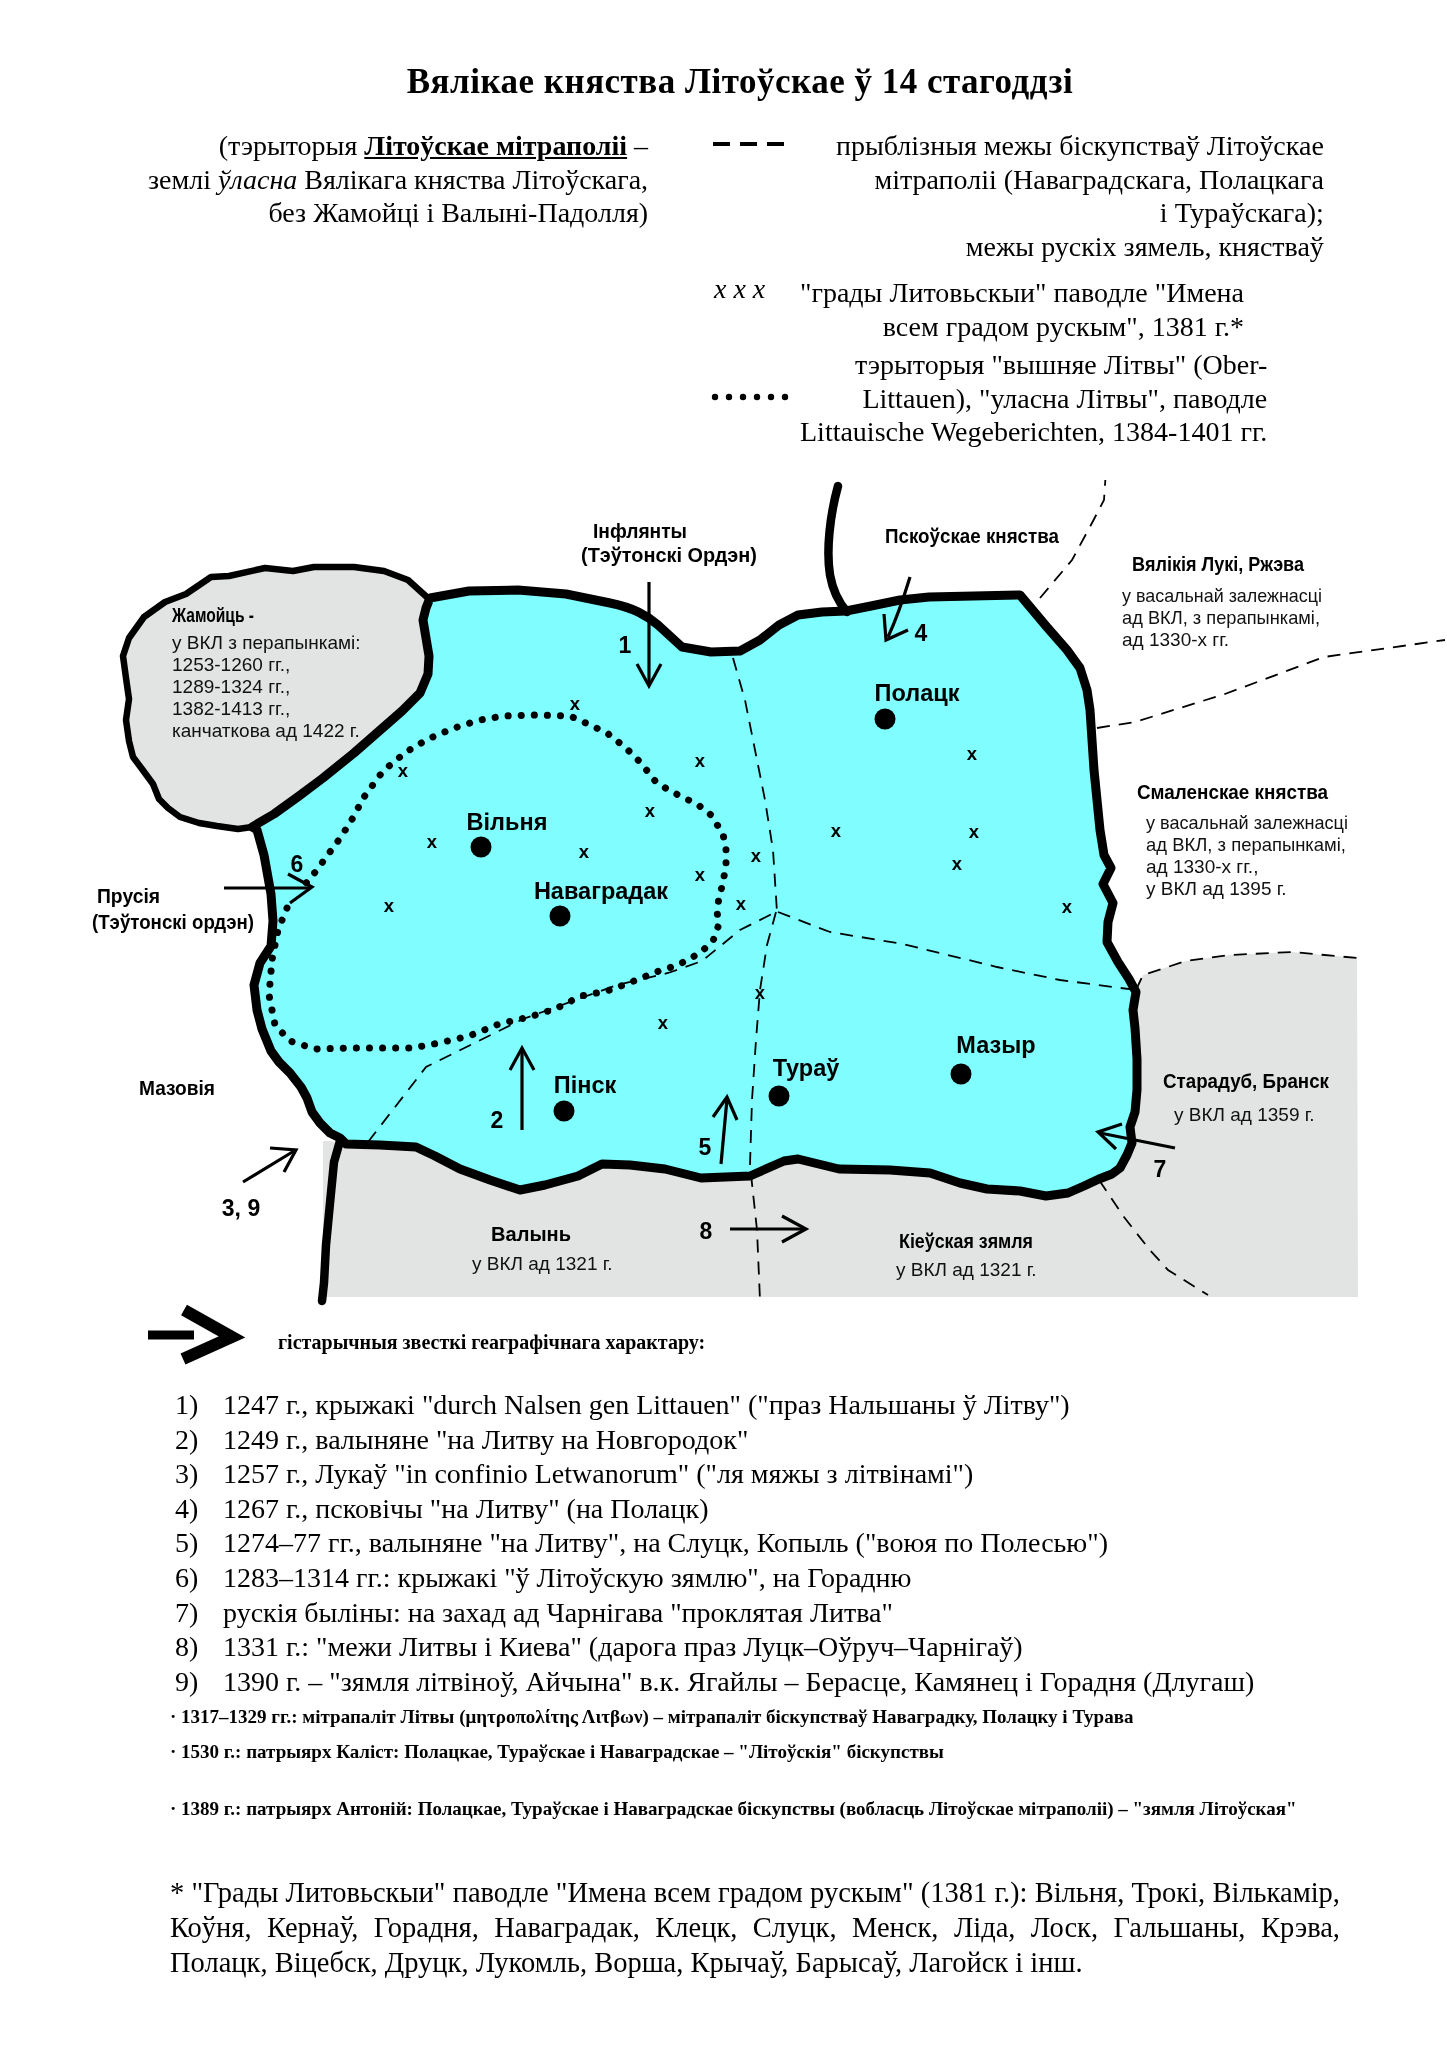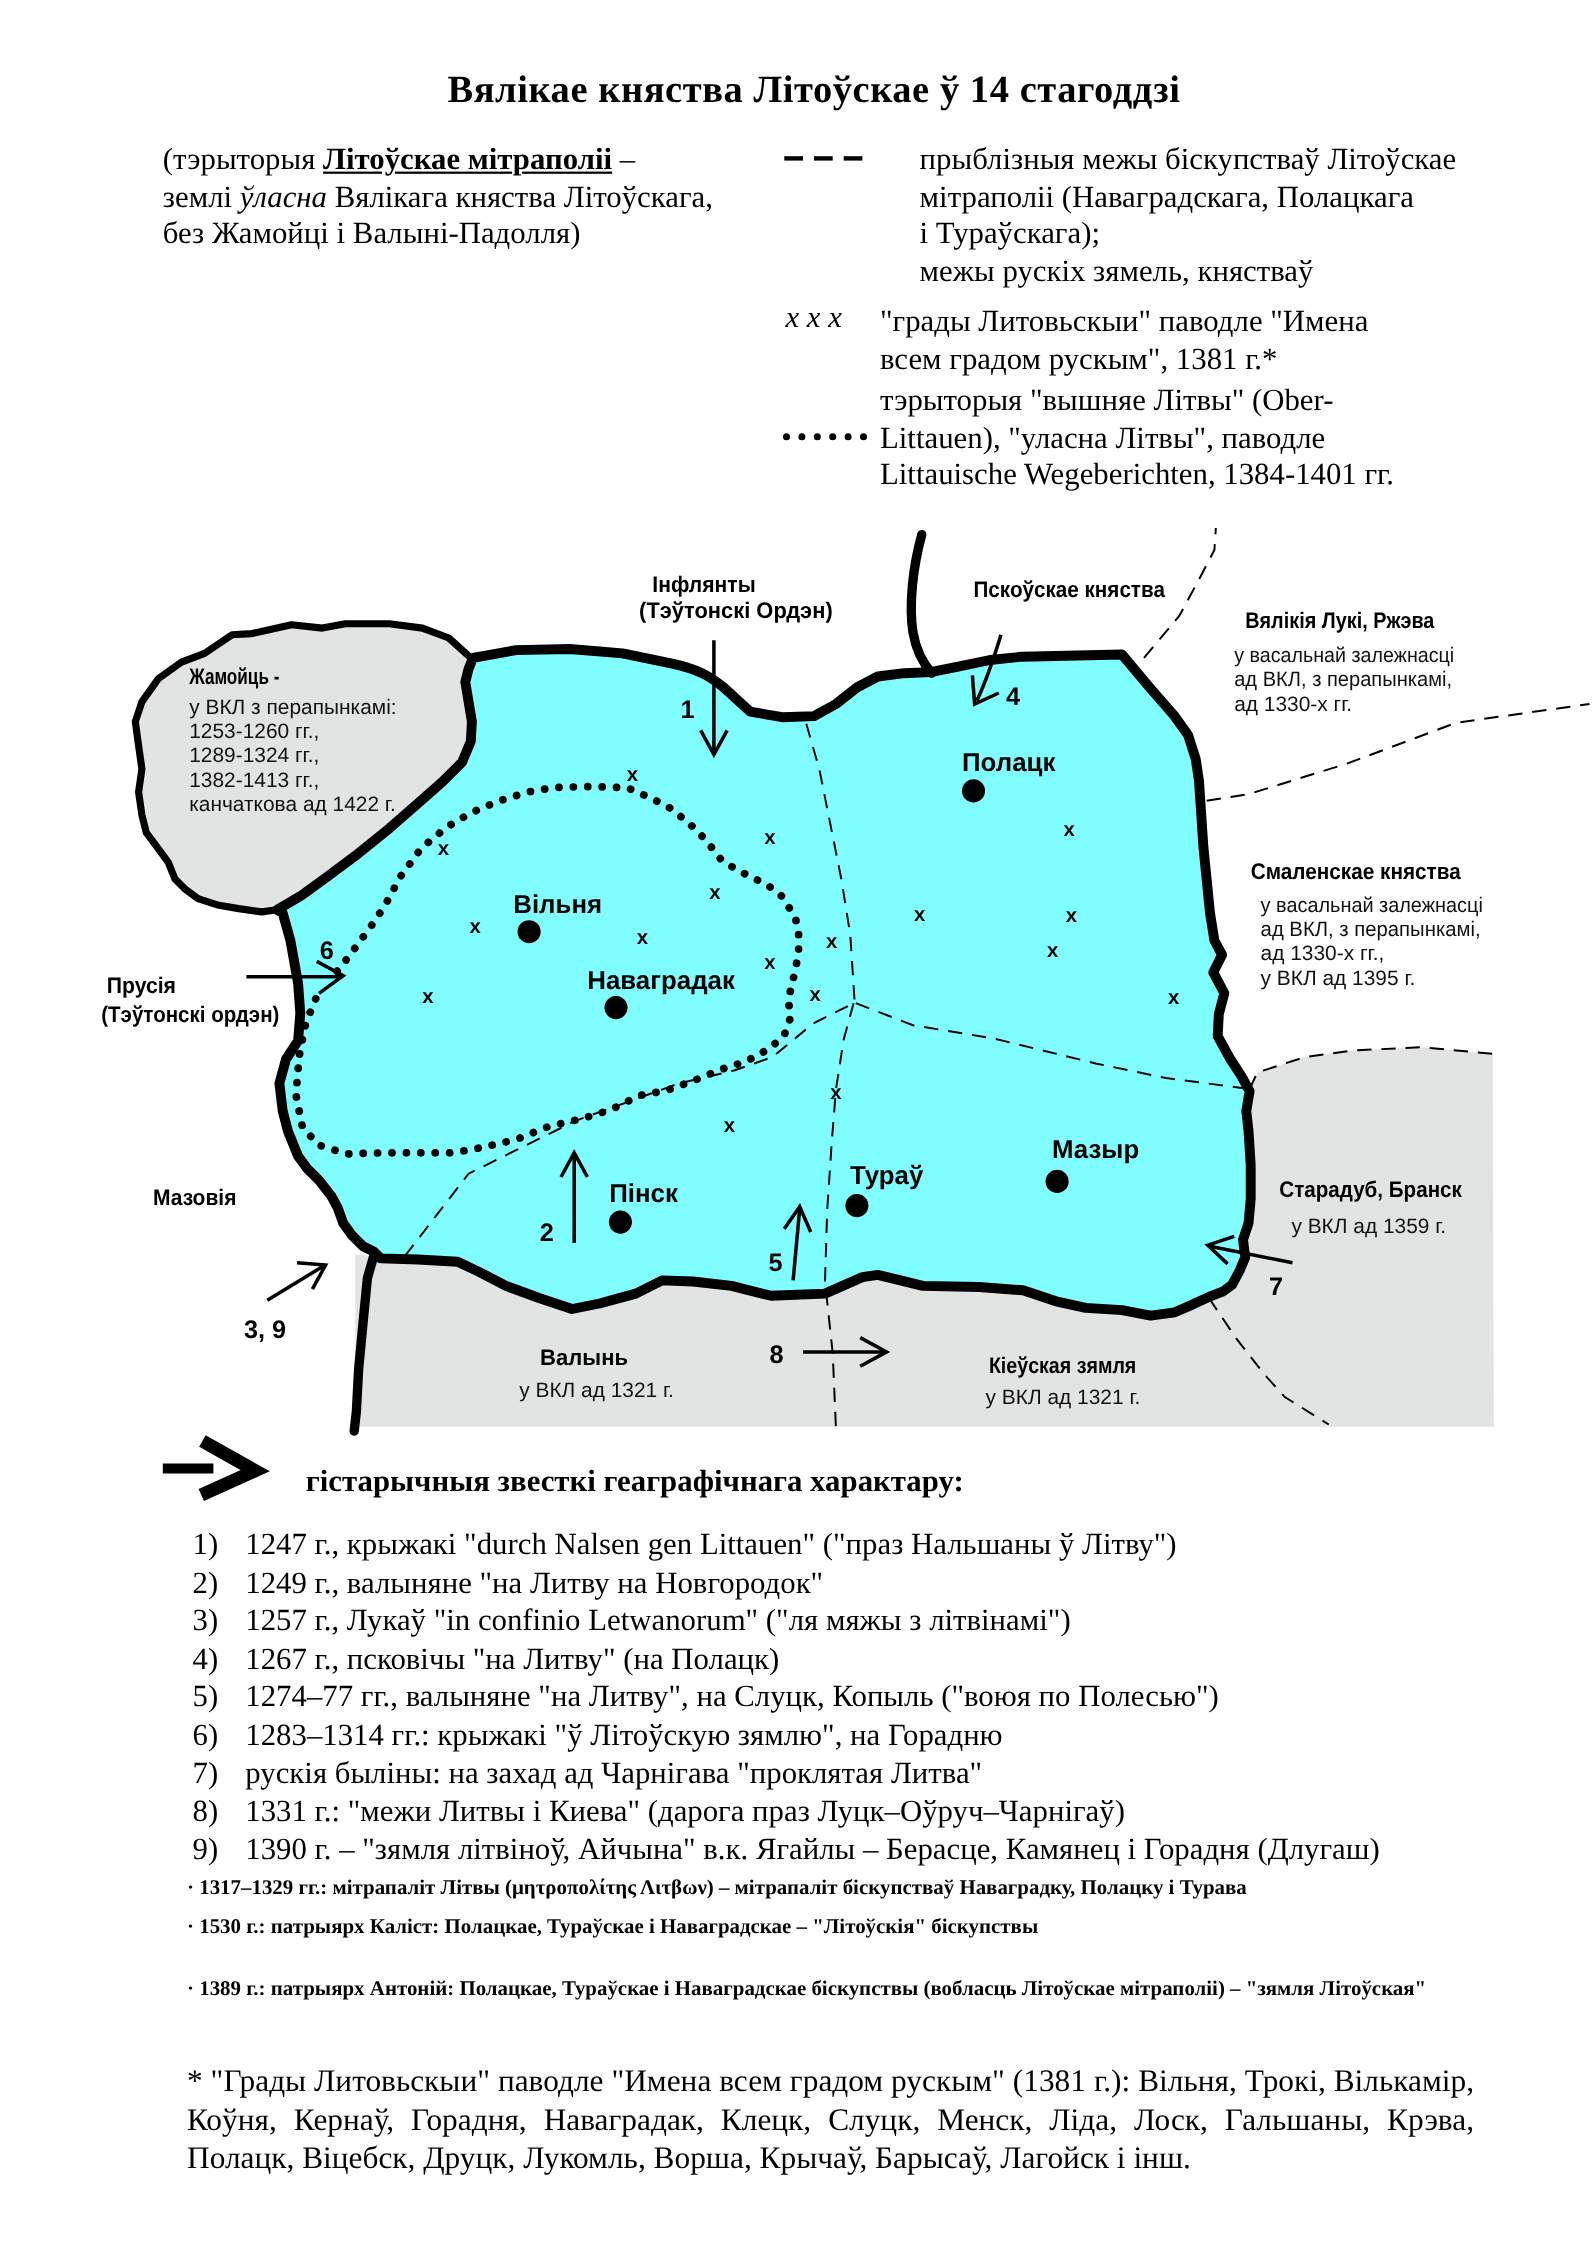--- a/index.html
+++ b/index.html
@@ -1,22 +1,22 @@
 <!DOCTYPE html>
 <html><head>
 <meta charset="utf-8">
 <style>
 html,body{margin:0;padding:0;}
 body{width:1447px;height:2048px;background:#ffffff;position:relative;overflow:hidden;
      font-family:"Liberation Serif", serif;color:#000;}
 .abs{position:absolute;}
 .title{left:0;top:62px;width:1480px;text-align:center;font-weight:bold;font-size:35px;letter-spacing:0.5px;}
-.leg{font-size:28px;line-height:33.5px;white-space:nowrap;}
+.leg{font-size:28px;line-height:33.5px;white-space:nowrap;text-align:right;}
 .map-sans{font-family:"Liberation Sans", sans-serif;}
-.hdr{font-weight:bold;font-size:28px;}
+.hdr{font-weight:bold;font-size:20px;}
 .lst{font-size:28px;line-height:34.6px;white-space:nowrap;}
 .num{display:inline-block;width:48px;}
 .foot{font-size:28.5px;line-height:35px;text-align:justify;}
 </style>
 </head>
 <body>
 <div class="abs title">Вялікае княства Літоўскае ў 14 стагоддзі</div>
 
 <div class="abs leg" style="left:148px;top:129px;">(тэрыторыя <b><u>Літоўскае мітраполіі</u></b> –<br>
 землі <i>ўласна</i> Вялікага княства Літоўскага,<br>

